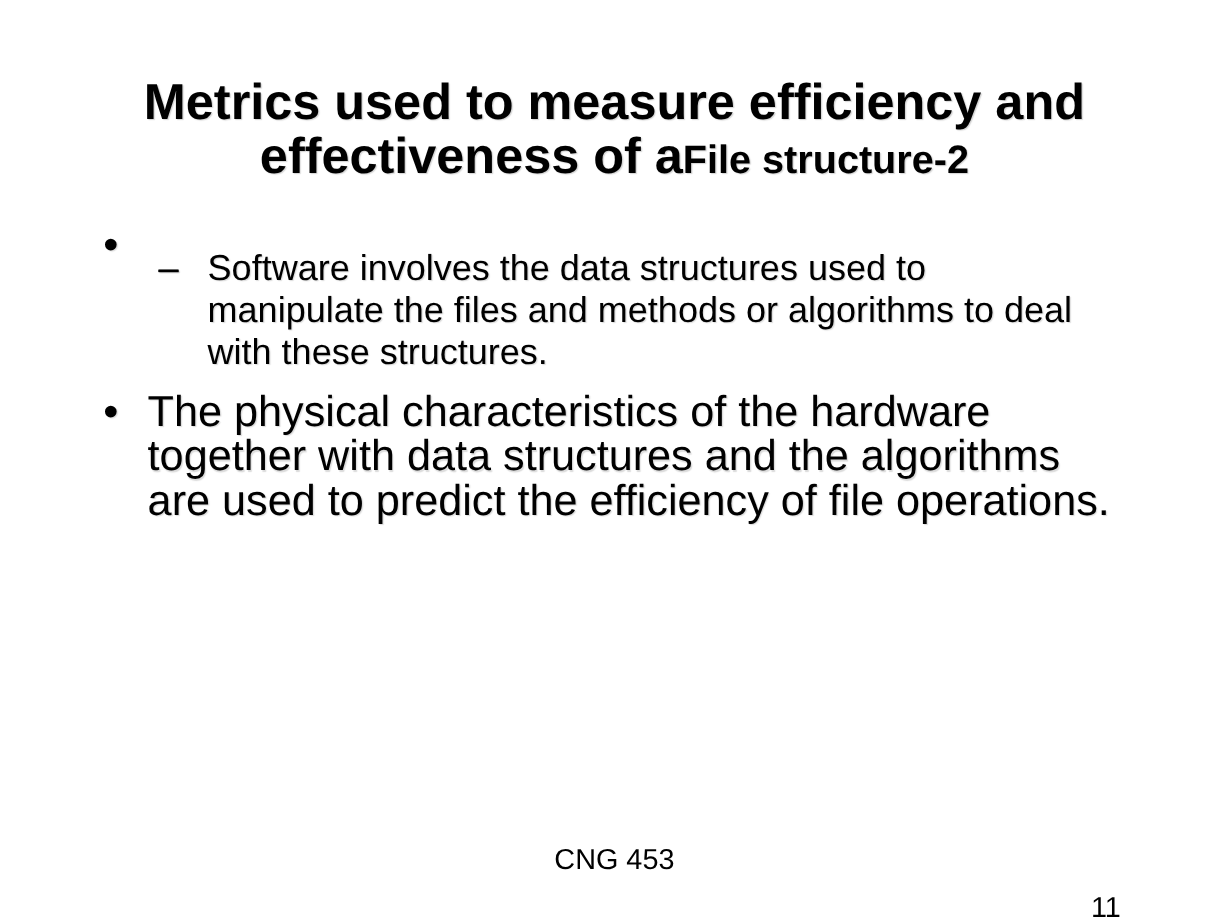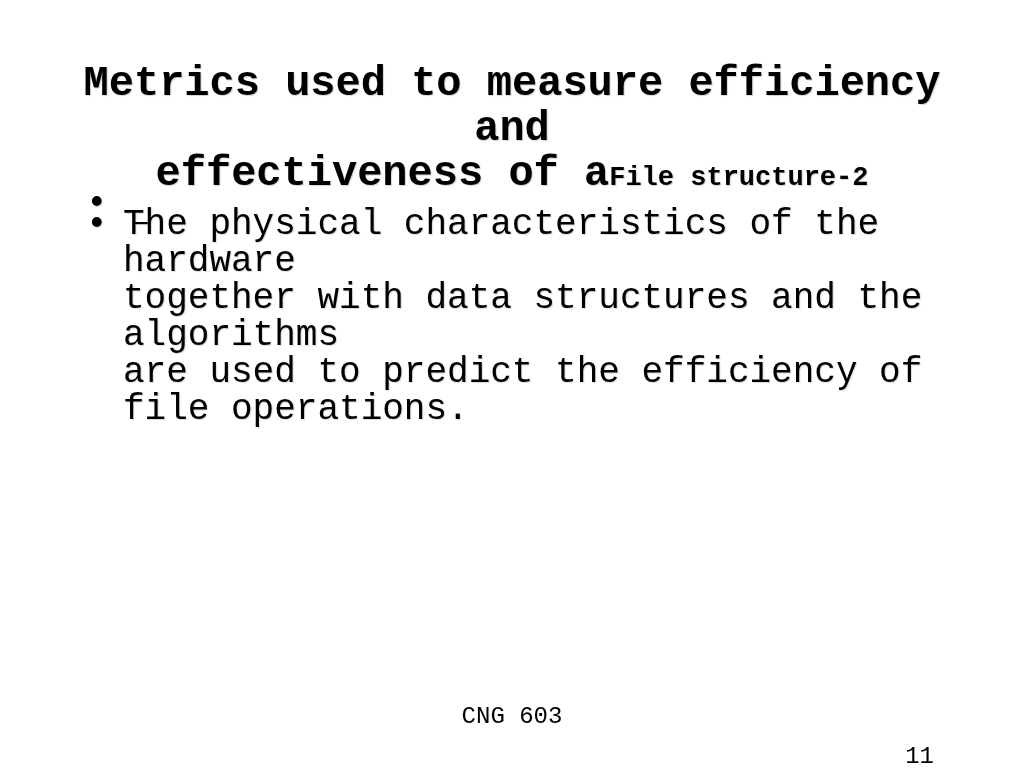--- a/index.html
+++ b/index.html
@@ -6,37 +6,37 @@
     margin: 0;
     padding: 0;
     background: #ffffff;
   }
   .slide {
     position: relative;
     width: 1024px;
     height: 768px;
     background: #ffffff;
     overflow: hidden;
-    font-family: Liberation Mono, monospace;
+    font-family: Liberation Sans, sans-serif;
     color: #000000;
   }
   
   .title {
     position: absolute;
     top: 62px;
     left: 60px;
     right: 60px;
     text-align: center;
     font-weight: bold;
     font-size: 42px;
     line-height: 45px;
     text-shadow: 1px 1px 1px rgba(0,0,0,0.18);
   }
   .title .t-sub {
-    font-size: 27px;
+    font-size: 33px;
   }
   
   .body {
     position: absolute;
     top: 185px;
     left: 0;
     width: 1024px;
     text-shadow: 1px 1px 1px rgba(0,0,0,0.15);
   }
   .li { position: relative; }
@@ -101,28 +101,31 @@
     <div class="li l1">
       <span class="marker">•</span>
     </div>
 
     <div class="li l2">
       <span class="marker">–</span>
     </div>
 
     <div class="li l2">
       <span class="marker">–</span>
+      <span class="txt">Software involves the data structures used to
+manipulate the files and methods or algorithms to deal
+with these structures.</span>
     </div>
 
     <div class="li l1">
       <span class="marker">•</span>
       <span class="txt">The physical characteristics of the hardware
 together with data structures and the algorithms
 are used to predict the efficiency of file operations.</span>
     </div>
 
   </div>
 
-  <div class="footer-course">CNG 603</div>
+  <div class="footer-course">CNG 453</div>
 
   <div class="footer-page">11</div>
 
 </div>
 
 </body></html>

